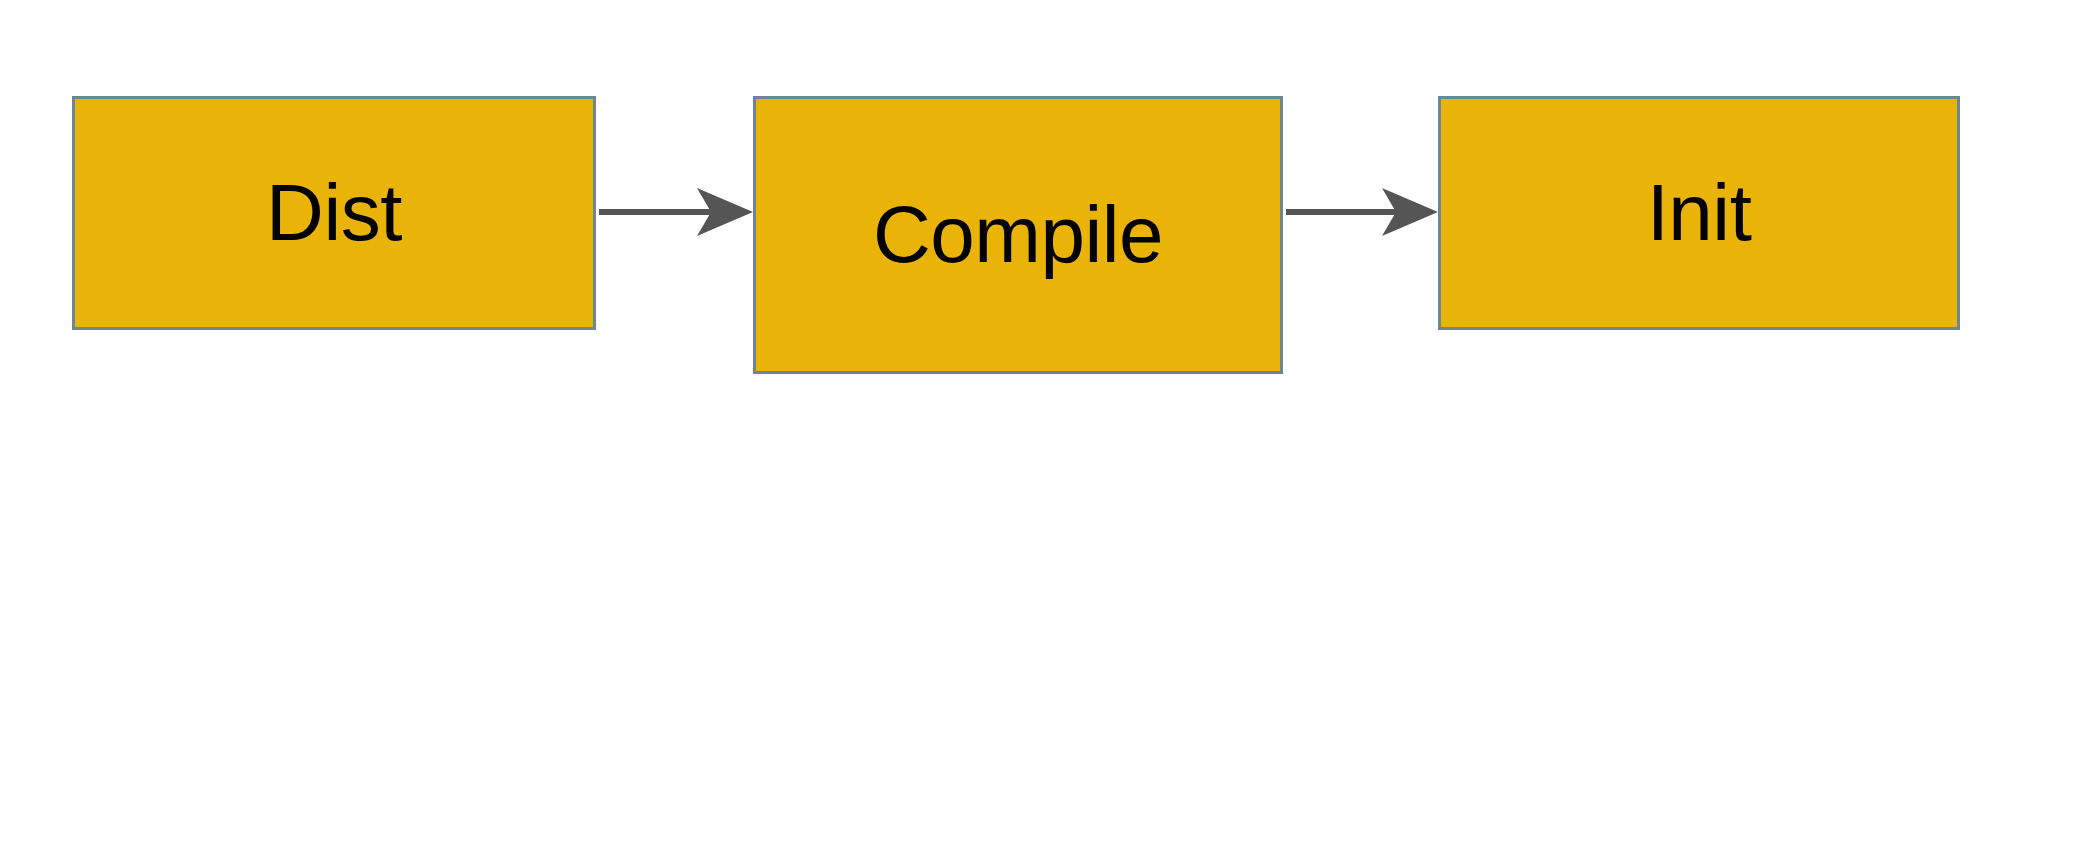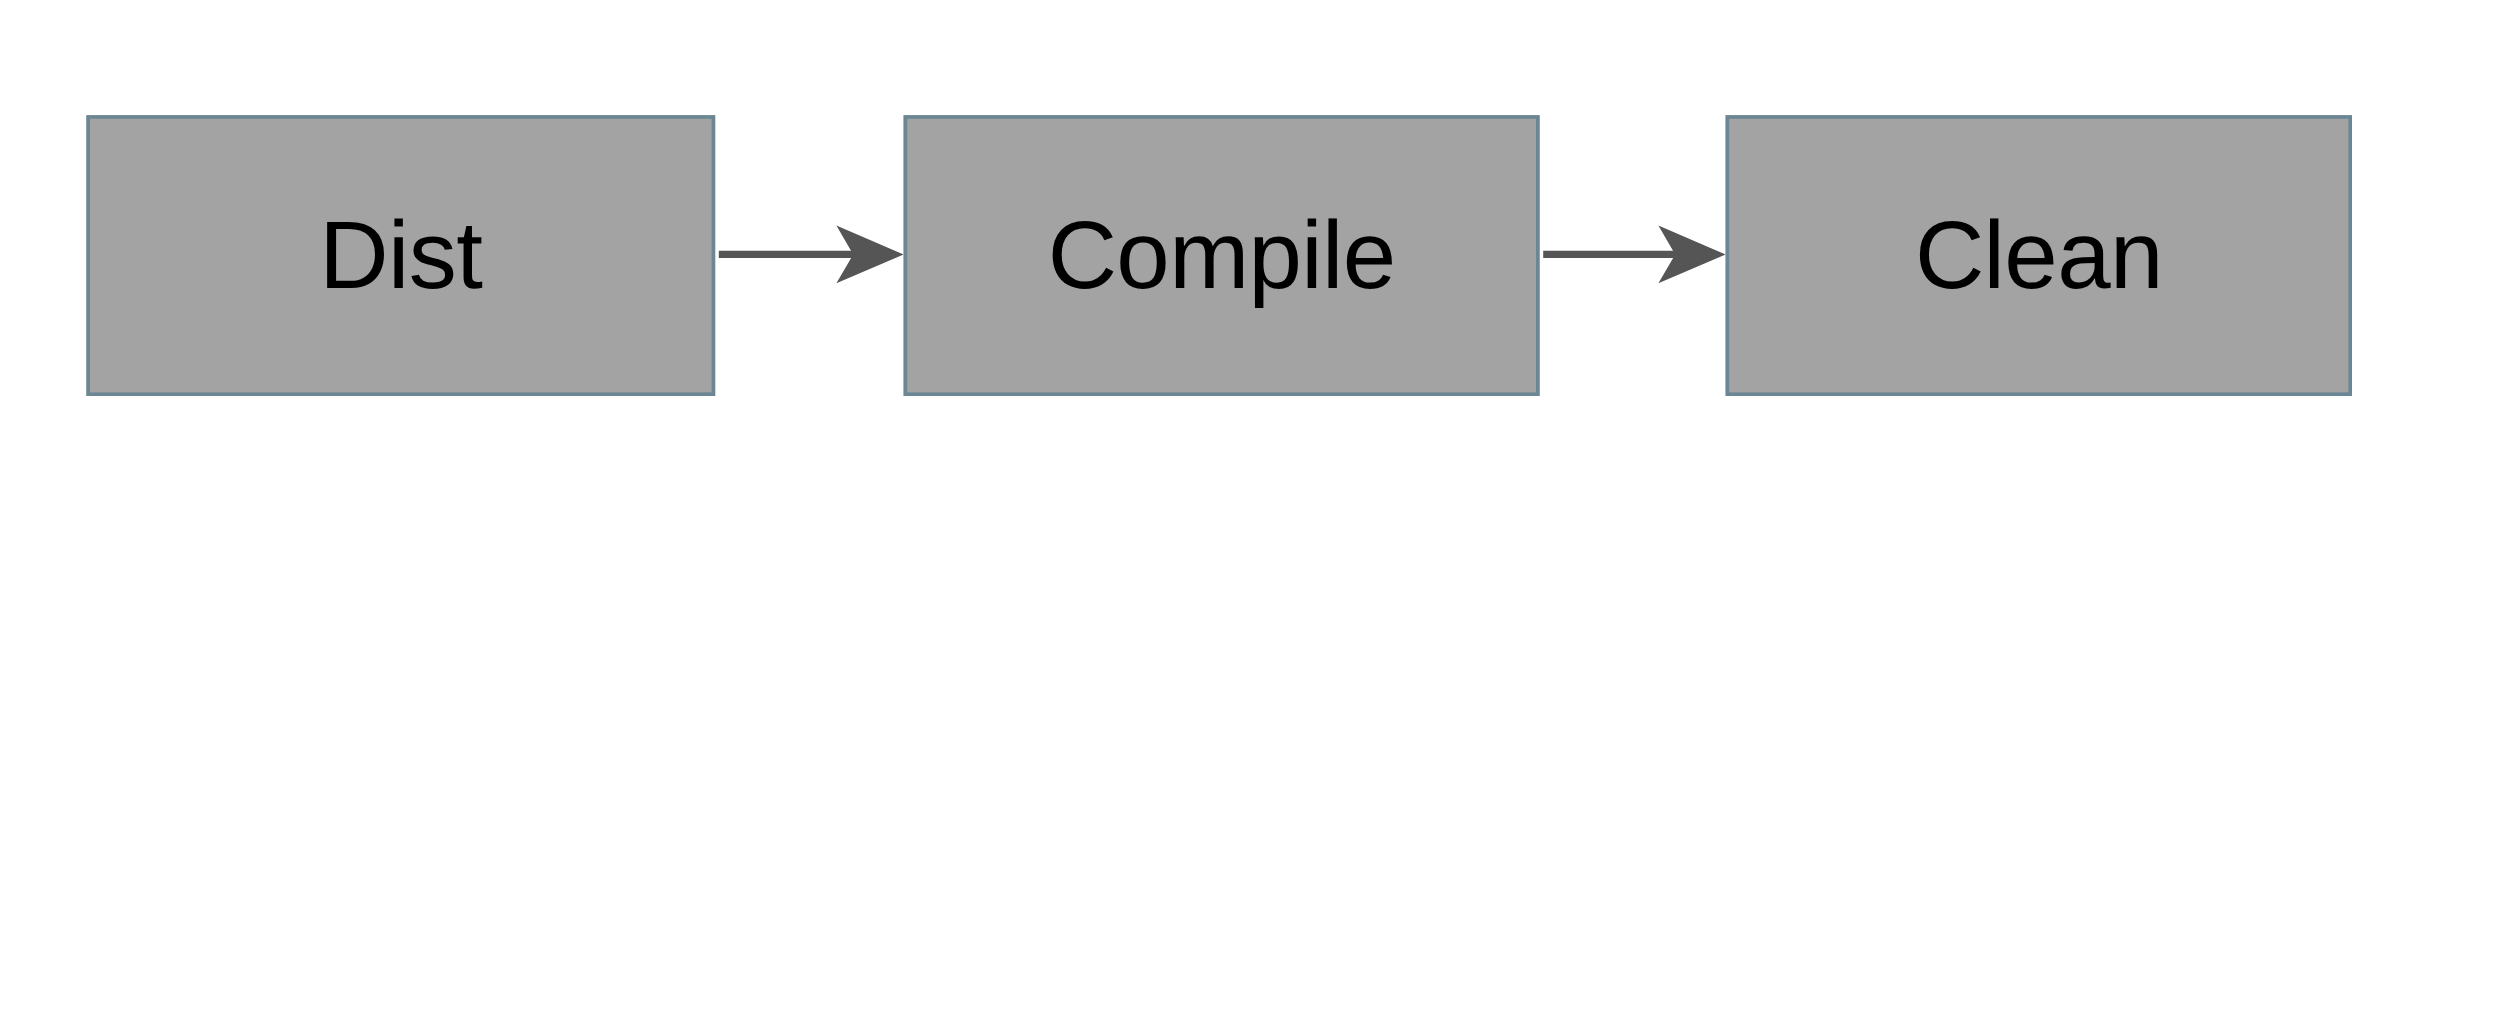--- a/index.html
+++ b/index.html
@@ -16,21 +16,21 @@
   }
   #diagram-canvas {
     position: relative;
     width: 2078px;
     height: 848px;
     background: #ffffff;
   }
   .node {
     position: absolute;
     box-sizing: border-box;
-    background: #a3a3a3;
+    background: #eab308;
     border: 3px solid #6b8795;
     display: flex;
     align-items: center;
     justify-content: center;
   }
   .node-label {
     font-family: "Liberation Sans", sans-serif;
     font-size: 80px;
     font-weight: 400;
     color: #000000;
@@ -42,21 +42,21 @@
   #node-dist {
     left: 72px;
     top: 96px;
     width: 524px;
     height: 234px;
   }
   #node-compile {
     left: 753px;
     top: 96px;
     width: 530px;
-    height: 234px;
+    height: 278px;
   }
   #node-init {
     left: 1438px;
     top: 96px;
     width: 522px;
     height: 234px;
   }
   #node-clean {
     left: 753px;
     top: 512px;
@@ -99,17 +99,17 @@
 
   <div class="node" id="node-dist">
     <span class="node-label">Dist</span>
   </div>
 
   <div class="node" id="node-compile">
     <span class="node-label">Compile</span>
   </div>
 
   <div class="node" id="node-init">
-    <span class="node-label">Clean</span>
+    <span class="node-label">Init</span>
   </div>
 
 
 </div>
 
 </body></html>

